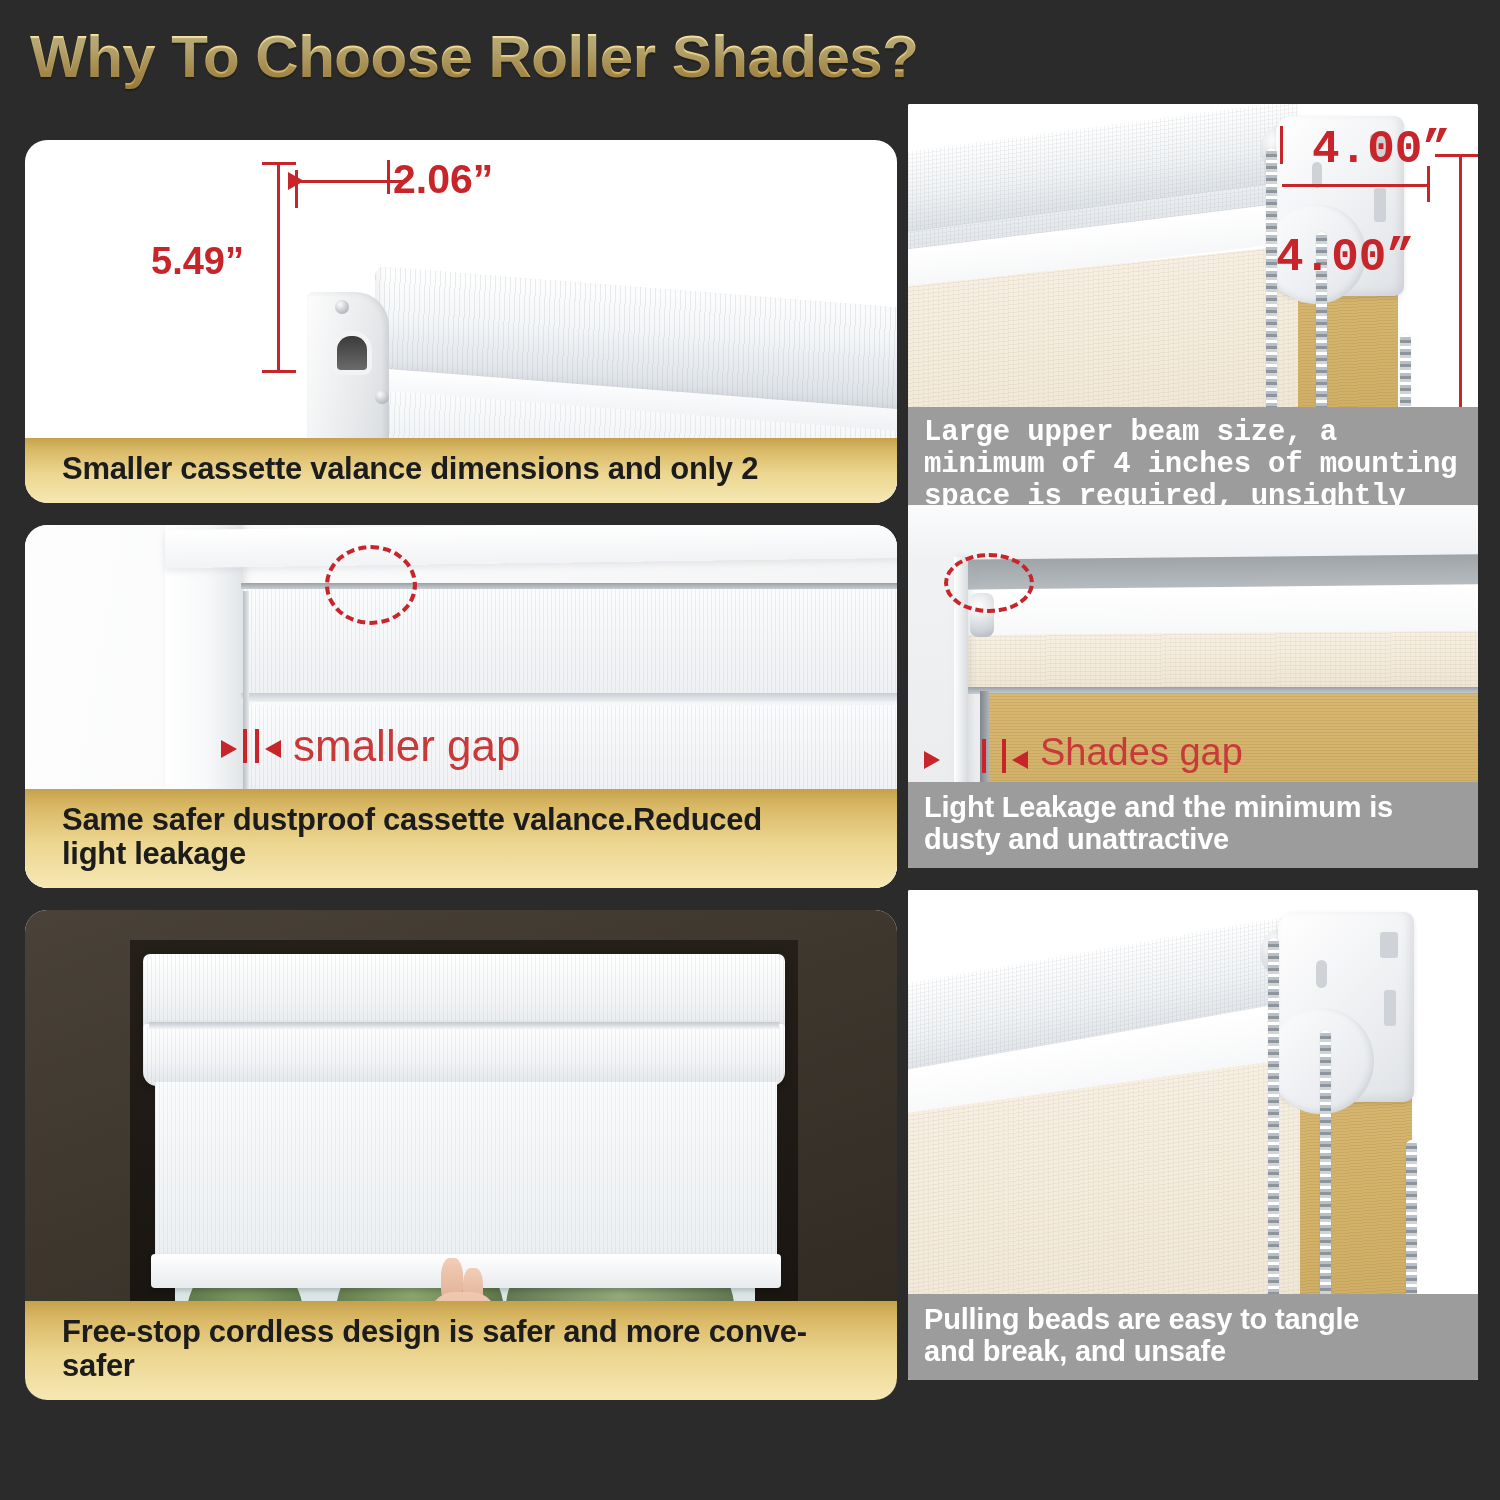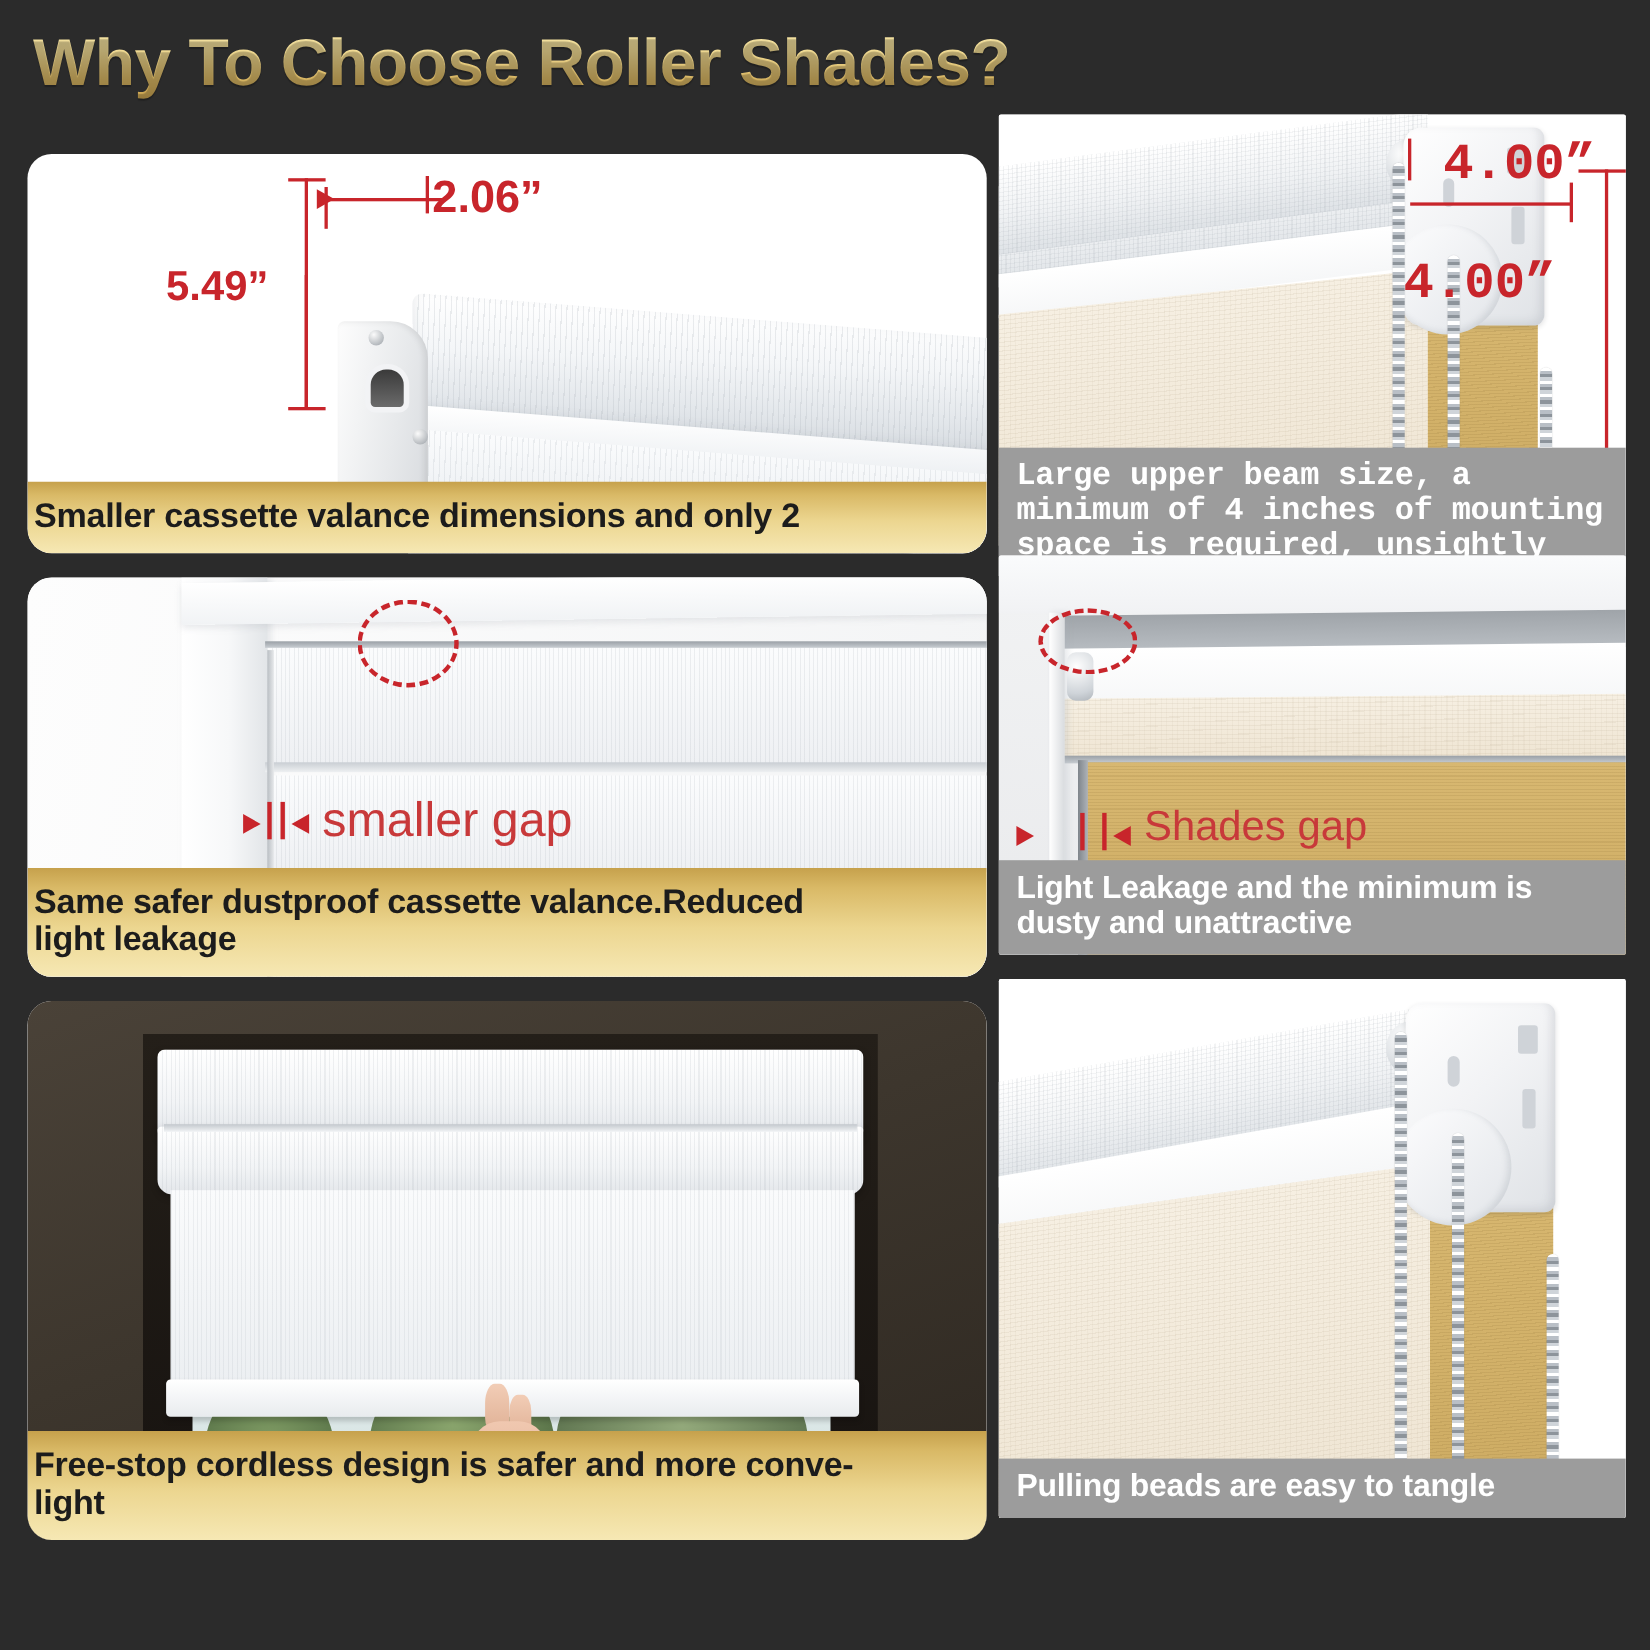--- a/index.html
+++ b/index.html
@@ -36,21 +36,21 @@
   .p6{left:908px; top:890px; width:570px; height:490px;}
 
   .photo{position:absolute;inset:0;}
 
   
   .cap{position:absolute;left:0;bottom:0;box-sizing:border-box;}
   .cap.gold{
     width:872px;
     background:linear-gradient(180deg,#c6a14c 0%,#d9b966 18%,#ecd690 55%,#f6e8b4 100%);
     border-bottom-left-radius:22px;border-bottom-right-radius:22px;
-    padding:14px 20px 16px 6px;
+    padding:14px 20px 16px 37px;
     color:#1c1c1c;
     font-size:31px;font-weight:bold;line-height:1.12;
   }
   .cap.gray{
     width:570px;
     background:#9c9c9c;
     padding:10px 14px 12px 16px;
     color:#ffffff;
     font-size:29px;font-weight:bold;line-height:1.1;
   }
@@ -382,21 +382,21 @@
         <div class="hand" style="left:388px;top:352px;width:120px;height:150px;">
           <div class="finger" style="left:28px;top:-4px;width:22px;height:44px;"></div>
           <div class="finger" style="left:50px;top:6px;width:20px;height:38px;"></div>
           <div class="palm" style="left:14px;top:30px;width:72px;height:80px;"></div>
           <div class="arm" style="left:40px;top:96px;width:42px;height:60px;"></div>
         </div>
       </div>
 
       <div class="cap gold">
         <span class="ln">Free-stop cordless design is safer and more conve-</span>
-        <span class="ln">light</span>
+        <span class="ln">safer</span>
       </div>
     </div>
 
     <div class="panel bad p6">
       <div class="photo" style="background:#fff;">
         <div class="beam-top" style="left:-20px;top:60px;width:420px;height:96px;transform:skewY(-10deg);"></div>
         <div class="beam-white" style="left:-20px;top:146px;width:420px;height:56px;transform:skewY(-10deg);"></div>
         <div class="fab-cream" style="left:-20px;top:196px;width:420px;height:300px;transform:skewY(-8deg);"></div>
         <div class="fab-tan" style="left:392px;top:160px;width:112px;height:330px;transform:skewY(-4deg);"></div>
 
@@ -407,17 +407,18 @@
         <div class="brslot" style="left:476px;top:100px;width:12px;height:36px;"></div>
         <div class="brslot" style="left:408px;top:70px;width:11px;height:28px;border-radius:6px;"></div>
 
         <div class="chain" style="left:360px;top:48px;height:442px;"></div>
         <div class="chain" style="left:412px;top:140px;height:350px;"></div>
         <div class="chain" style="left:498px;top:250px;height:240px;"></div>
       </div>
 
       <div class="cap gray">
         <span class="ln">Pulling beads are easy to tangle</span>
+        <span class="ln">and break, and unsafe</span>
       </div>
     </div>
 
   </div>
 </div>
 
 </body></html>

